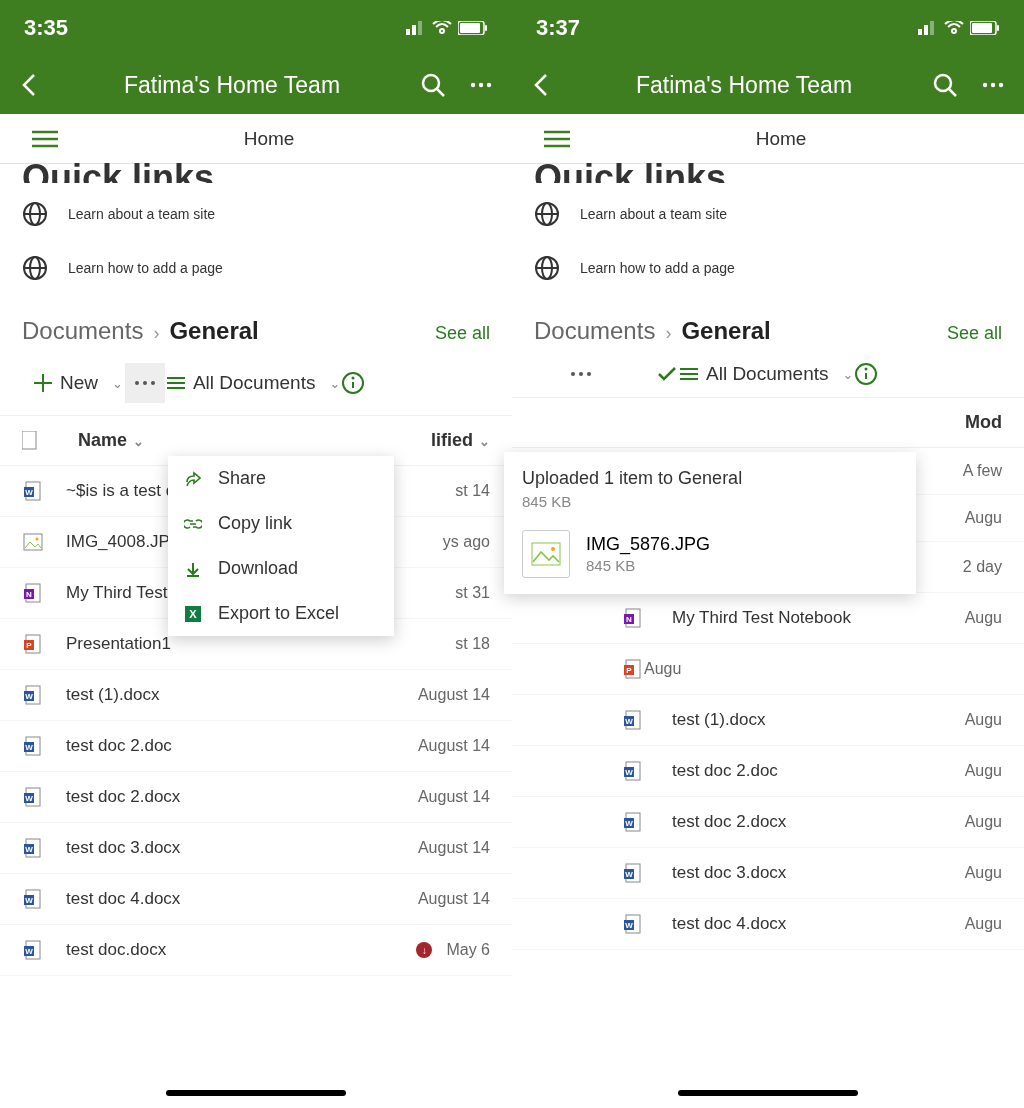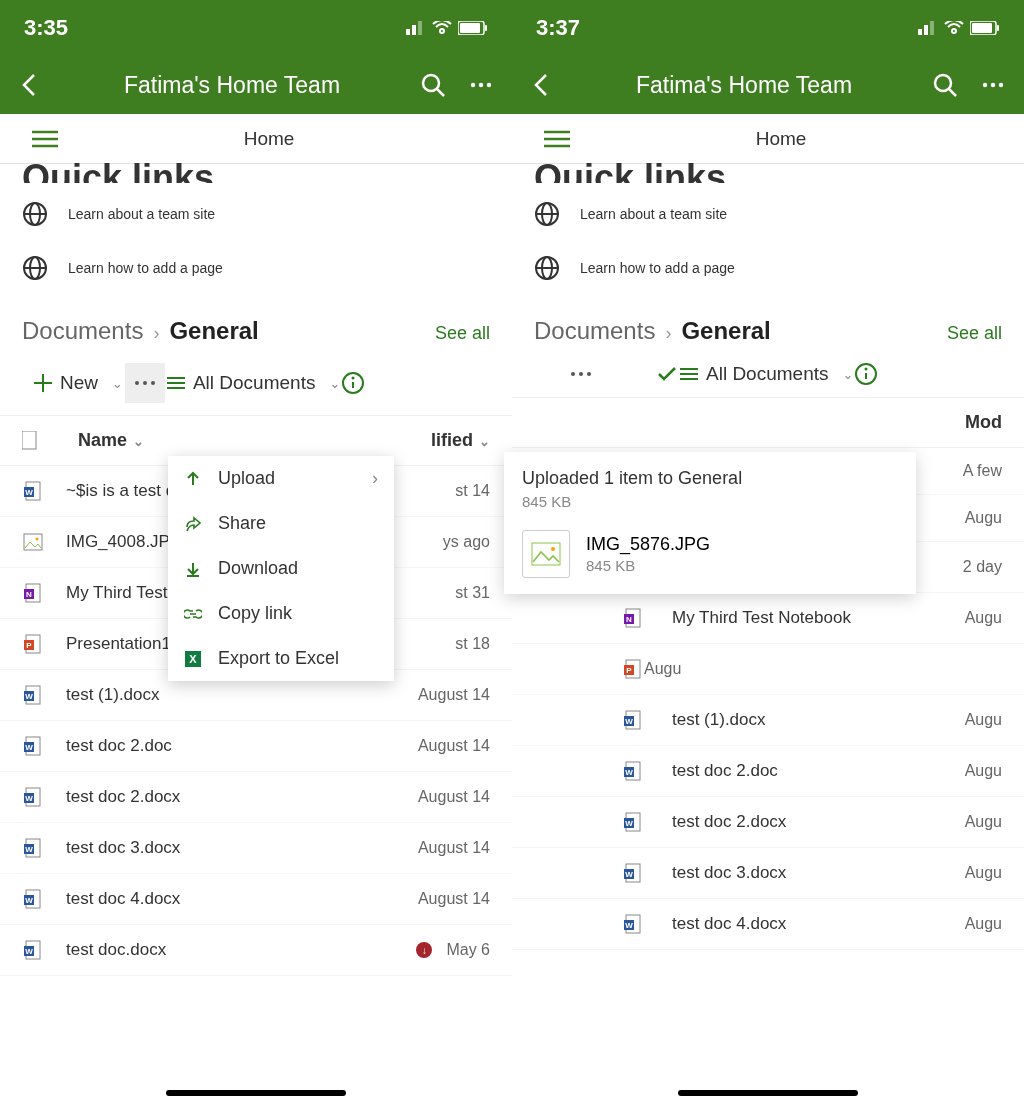--- a/index.html
+++ b/index.html
@@ -257,42 +257,35 @@
           </span>
           <span class="file-name">test doc.docx</span>
           <span class="sync-badge">↓</span>
           <span class="file-date">May 6</span>
         </div>
       </div>
   </div>
   <div class="dropdown">
     <div class="dd-item">
         <svg width="18" height="18">
-          <path d="M9 15 L9 3 M4 8 L9 3 L14 8" stroke="#2a7a1e" stroke-width="2" fill="none"></path>
-        </svg>
-        <span>Upload</span>
-        <span class="chev-r">›</span>
+          <path d="M3 12 Q3 6 10 6 L10 3 L16 8 L10 13 L10 10 Q5 10 3 16" stroke="#2a7a1e" stroke-width="1.6" fill="none"></path>
+        </svg>
+        <span>Share</span>
       </div>
     <div class="dd-item">
         <svg width="18" height="18">
-          <path d="M3 12 Q3 6 10 6 L10 3 L16 8 L10 13 L10 10 Q5 10 3 16" stroke="#2a7a1e" stroke-width="1.6" fill="none"></path>
-        </svg>
-        <span>Share</span>
+          <path d="M6 12 A4 4 0 1 1 6 6 L9 6 M12 6 A4 4 0 1 1 12 12 L9 12 M6 9 L12 9" stroke="#2a7a1e" stroke-width="1.6" fill="none"></path>
+        </svg>
+        <span>Copy link</span>
       </div>
     <div class="dd-item">
         <svg width="18" height="18">
           <path d="M9 3 L9 13 M4 9 L9 14 L14 9 M3 16 L15 16" stroke="#2a7a1e" stroke-width="2" fill="none"></path>
         </svg>
         <span>Download</span>
-      </div>
-    <div class="dd-item">
-        <svg width="18" height="18">
-          <path d="M6 12 A4 4 0 1 1 6 6 L9 6 M12 6 A4 4 0 1 1 12 12 L9 12 M6 9 L12 9" stroke="#2a7a1e" stroke-width="1.6" fill="none"></path>
-        </svg>
-        <span>Copy link</span>
       </div>
     <div class="dd-item">
         <svg width="18" height="18">
           <rect x="1" y="1" width="16" height="16" fill="#107c41"></rect>
           <text x="9" y="13" text-anchor="middle" fill="#fff" font-size="11" font-weight="bold">X</text>
         </svg>
         <span>Export to Excel</span>
       </div>
   </div>
   <div class="home-indicator"></div>

